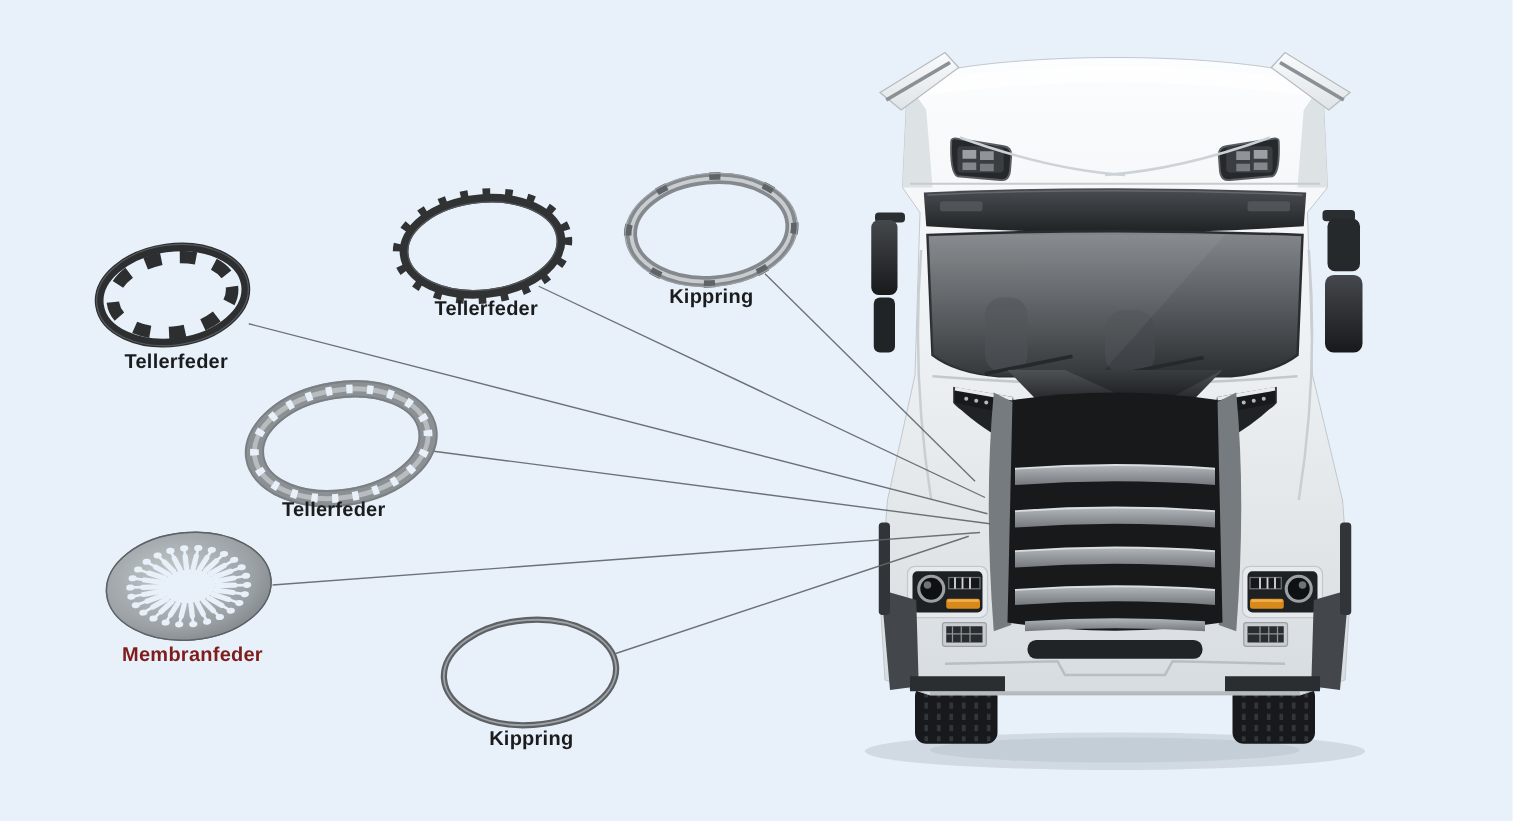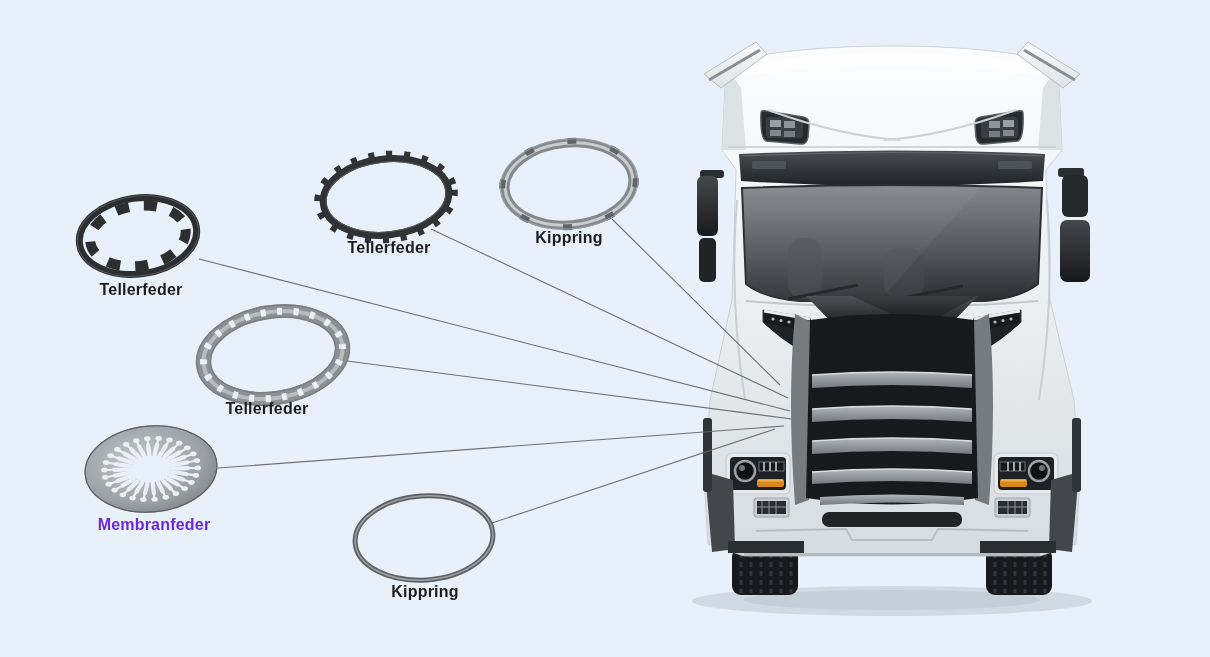--- a/index.html
+++ b/index.html
@@ -356,16 +356,16 @@
   <g transform="rotate(-4 424 538)">
     <ellipse cx="424" cy="538" rx="69" ry="42" fill="none" stroke="#5d6165" stroke-width="5"></ellipse>
     <ellipse cx="424" cy="538" rx="69" ry="42" fill="none" stroke="#9da2a6" stroke-width="1.5"></ellipse>
   </g>
 </svg>
 
 <div class="part-label" style="left: 141px; top: 281px; color: rgb(27, 28, 30);">Tellerfeder</div>
 <div class="part-label" style="left: 389px; top: 239px; color: rgb(27, 28, 30);">Tellerfeder</div>
 <div class="part-label" style="left: 569px; top: 229px; color: rgb(27, 28, 30);">Kippring</div>
 <div class="part-label" style="left: 267px; top: 400px; color: rgb(27, 28, 30);">Tellerfeder</div>
-<div class="part-label" style="left: 154px; top: 516px; color: #6d28d9;">Membranfeder</div>
+<div class="part-label" style="left: 154px; top: 516px; color: #7f1d1d;">Membranfeder</div>
 <div class="part-label" style="left: 425px; top: 583px; color: rgb(27, 28, 30);">Kippring</div>
 
 </div>
 
 </body></html>

